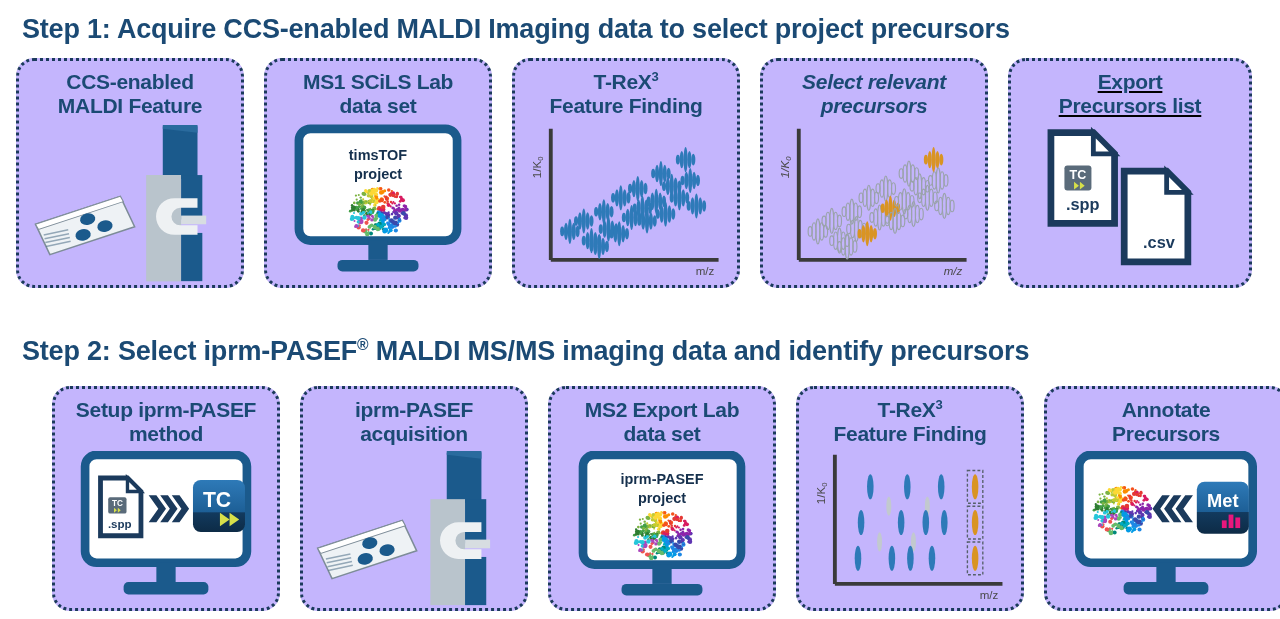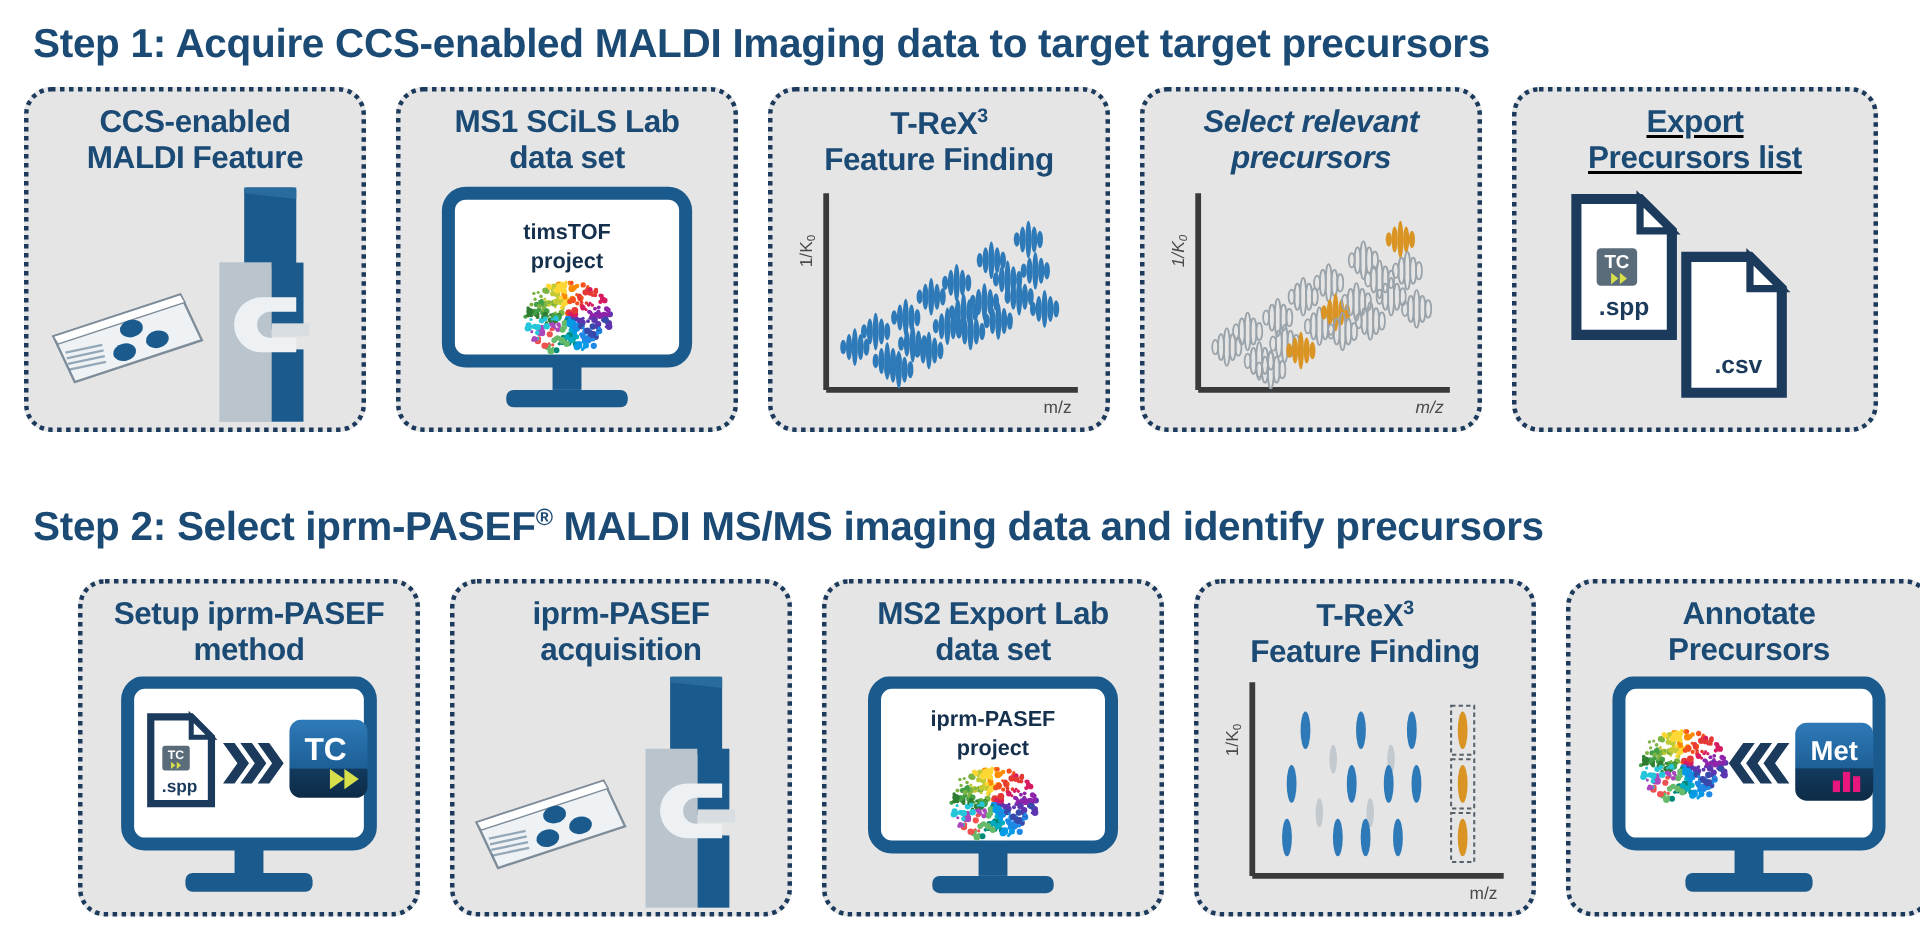--- a/index.html
+++ b/index.html
@@ -15,21 +15,21 @@
     font-size:27px;font-weight:bold;color:#1b4a74;
     letter-spacing:-0.2px;white-space:nowrap;
   }
   .step-heading sup{font-size:0.58em;vertical-align:super;font-weight:bold;}
 
   .row{position:absolute;left:0;width:1280px;display:flex;}
   .card{
     position:relative;
     border:3px dotted #1b3a5c;
     border-radius:18px;
-    background:#e5e5e5;
+    background:#c4b5fd;
     box-sizing:border-box;
     overflow:hidden;
   }
   .card-title{
     text-align:center;
     font-size:21px;font-weight:bold;color:#1b4a74;
     line-height:1.12;
     padding-top:9px;
     letter-spacing:-0.3px;
   }
@@ -46,21 +46,21 @@
   }
   .ax-label{
     font-size:12px;fill:#4a4a4a;font-family:"Liberation Sans", sans-serif;
   }
 </style>
 </head>
 <body>
 
 <div class="wrap">
 
-  <div class="step-heading" id="h1" style="top:14px;">Step 1: Acquire CCS-enabled MALDI Imaging data to target target precursors</div>
+  <div class="step-heading" id="h1" style="top:14px;">Step 1: Acquire CCS-enabled MALDI Imaging data to select project precursors</div>
 
   <div class="row" id="row1" style="top:58px;height:230px;">
 
     <div class="card" style="margin-left:16px;width:228px;height:230px;">
       <div class="card-title">
         <div>CCS-enabled</div>
         <div>MALDI Feature</div>
       </div>
       <div class="card-art">
         <svg class="art-svg" viewBox="0 0 228 168" preserveAspectRatio="xMidYMid meet">

